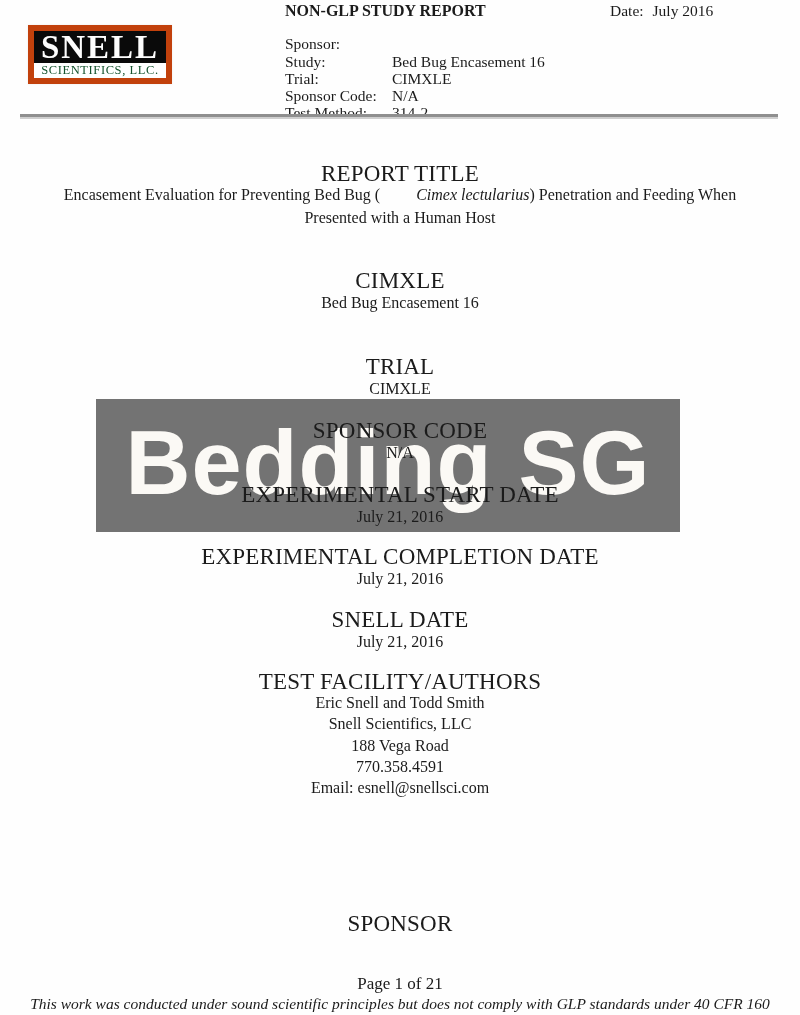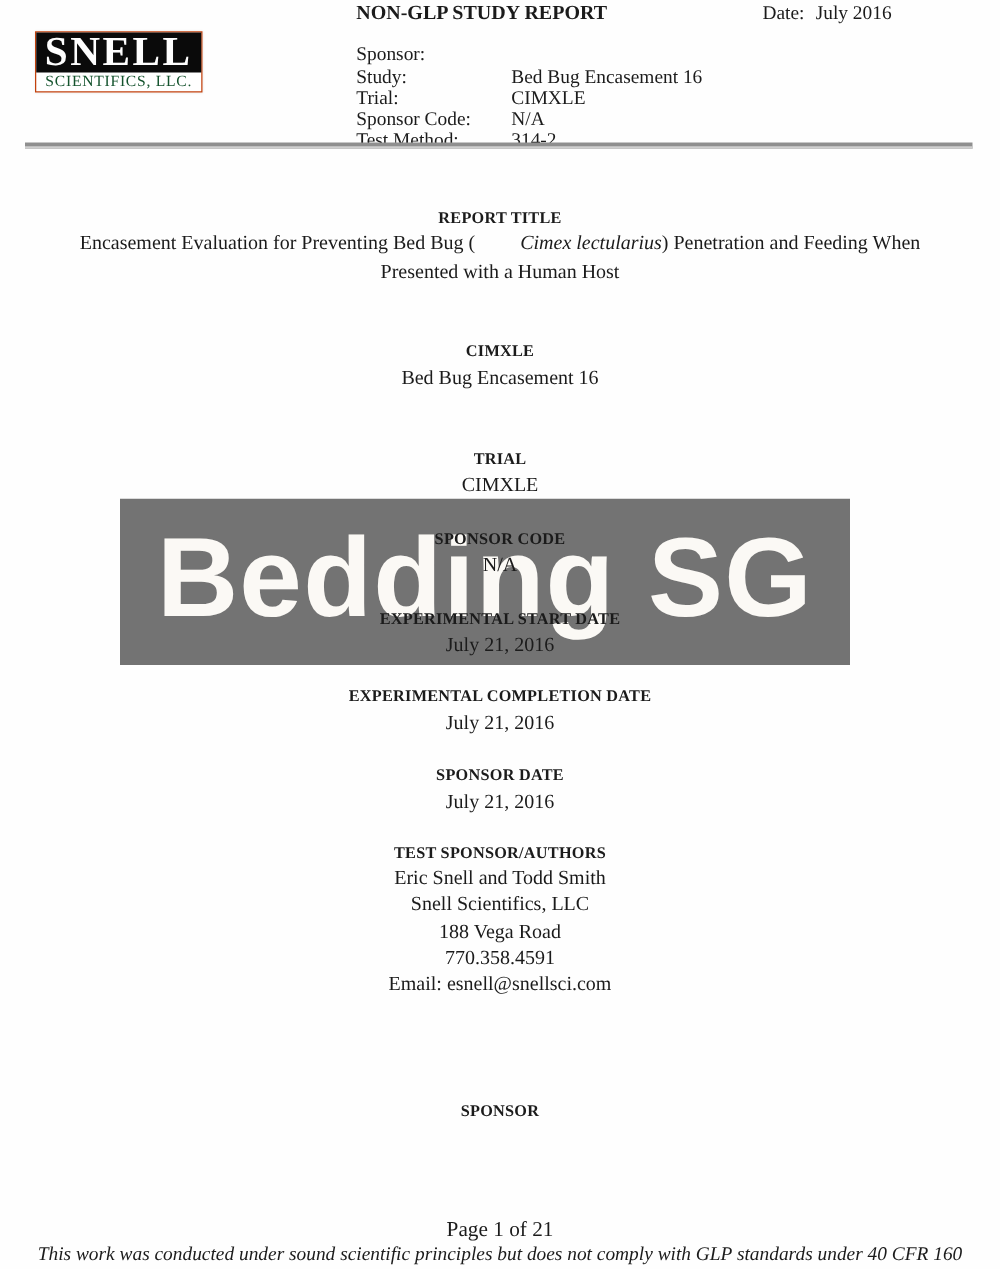--- a/index.html
+++ b/index.html
@@ -12,21 +12,21 @@
     font-family: "Liberation Serif", "DejaVu Serif", serif;
     color: #1b1b1b;
     overflow: hidden;
   }
 
   
   .logo {
     position: absolute;
     left: 28px; top: 25px;
     width: 132px;
-    border: 1px solid #c2410c;
+    border: 6px solid #c2410c;
     background: #ffffff;
     box-shadow: 0 0 2px rgba(0,0,0,0.08);
   }
   .logo-box {
     background: #0a0a0a;
     color: #fdfdfd;
     text-align: center;
     font-weight: 700;
     font-size: 33px;
     line-height: 32px;
@@ -47,21 +47,21 @@
     position: absolute;
     left: 285px; top: 2px;
     width: 505px;
     font-size: 15.5px;
     line-height: 17.3px;
   }
   .header-top-row { position: relative; margin-bottom: 16px; }
   .report-type { font-weight: 700; font-size: 16px; }
   .header-date { position: absolute; left: 325px; top: 0; white-space: nowrap; }
   .header-date .dl { margin-right: 9px; }
-  .field-row { display: flex; gap: 17px; }
+  .field-row { display: flex; }
   .field-label { width: 107px; flex: 0 0 auto; }
   .field-value { flex: 1; }
 
   .divider {
     position: absolute;
     left: 20px; top: 114px;
     width: 758px; height: 3px;
     background: #8f8f8f;
     border-bottom: 2px solid #cfcfcf;
   }
@@ -88,22 +88,22 @@
   }
 
   
   .sec {
     position: absolute;
     left: 0; right: 0;
     text-align: center;
     z-index: 1;
   }
   .sec-heading {
-    font-weight: 700;
-    font-size: 13px;
+    font-weight: 400;
+    font-size: 23px;
     line-height: 20px;
     letter-spacing: 0.2px;
   }
   .sec-value {
     font-size: 16px;
     line-height: 20px;
     margin-top: 2px;
   }
   .title-line { font-size: 16px; line-height: 22.5px; }
   .italic { font-style: italic; margin-left: 36px; }
@@ -193,35 +193,35 @@
     <div class="sec-heading">EXPERIMENTAL START DATE</div>
     <div class="sec-value">July 21, 2016</div>
   </div>
 
   <div class="sec" style="top:547px">
     <div class="sec-heading">EXPERIMENTAL COMPLETION DATE</div>
     <div class="sec-value">July 21, 2016</div>
   </div>
 
   <div class="sec" style="top:610px">
-    <div class="sec-heading">SPONSOR DATE</div>
+    <div class="sec-heading">SNELL DATE</div>
     <div class="sec-value">July 21, 2016</div>
   </div>
 
   <div class="sec" style="top:672px">
-    <div class="sec-heading">TEST SPONSOR/AUTHORS</div>
+    <div class="sec-heading">TEST FACILITY/AUTHORS</div>
     <div class="fac-lines">
       <div class="fac-line">Eric Snell and Todd Smith</div>
       <div class="fac-line">Snell Scientifics, LLC</div>
       <div class="fac-line">188 Vega Road</div>
       <div class="fac-line">770.358.4591</div>
       <div class="fac-line">Email:  esnell@snellsci.com</div>
     </div>
   </div>
 
-  <div class="sec" style="top:879px">
+  <div class="sec" style="top:914px">
     <div class="sec-heading">SPONSOR</div>
   </div>
 
   <div class="page-label">Page 1 of 21</div>
   <div class="disclaimer">This work was conducted under sound scientific principles but does not comply with GLP standards under 40 CFR 160</div>
 
 </div>
 
 </body></html>

